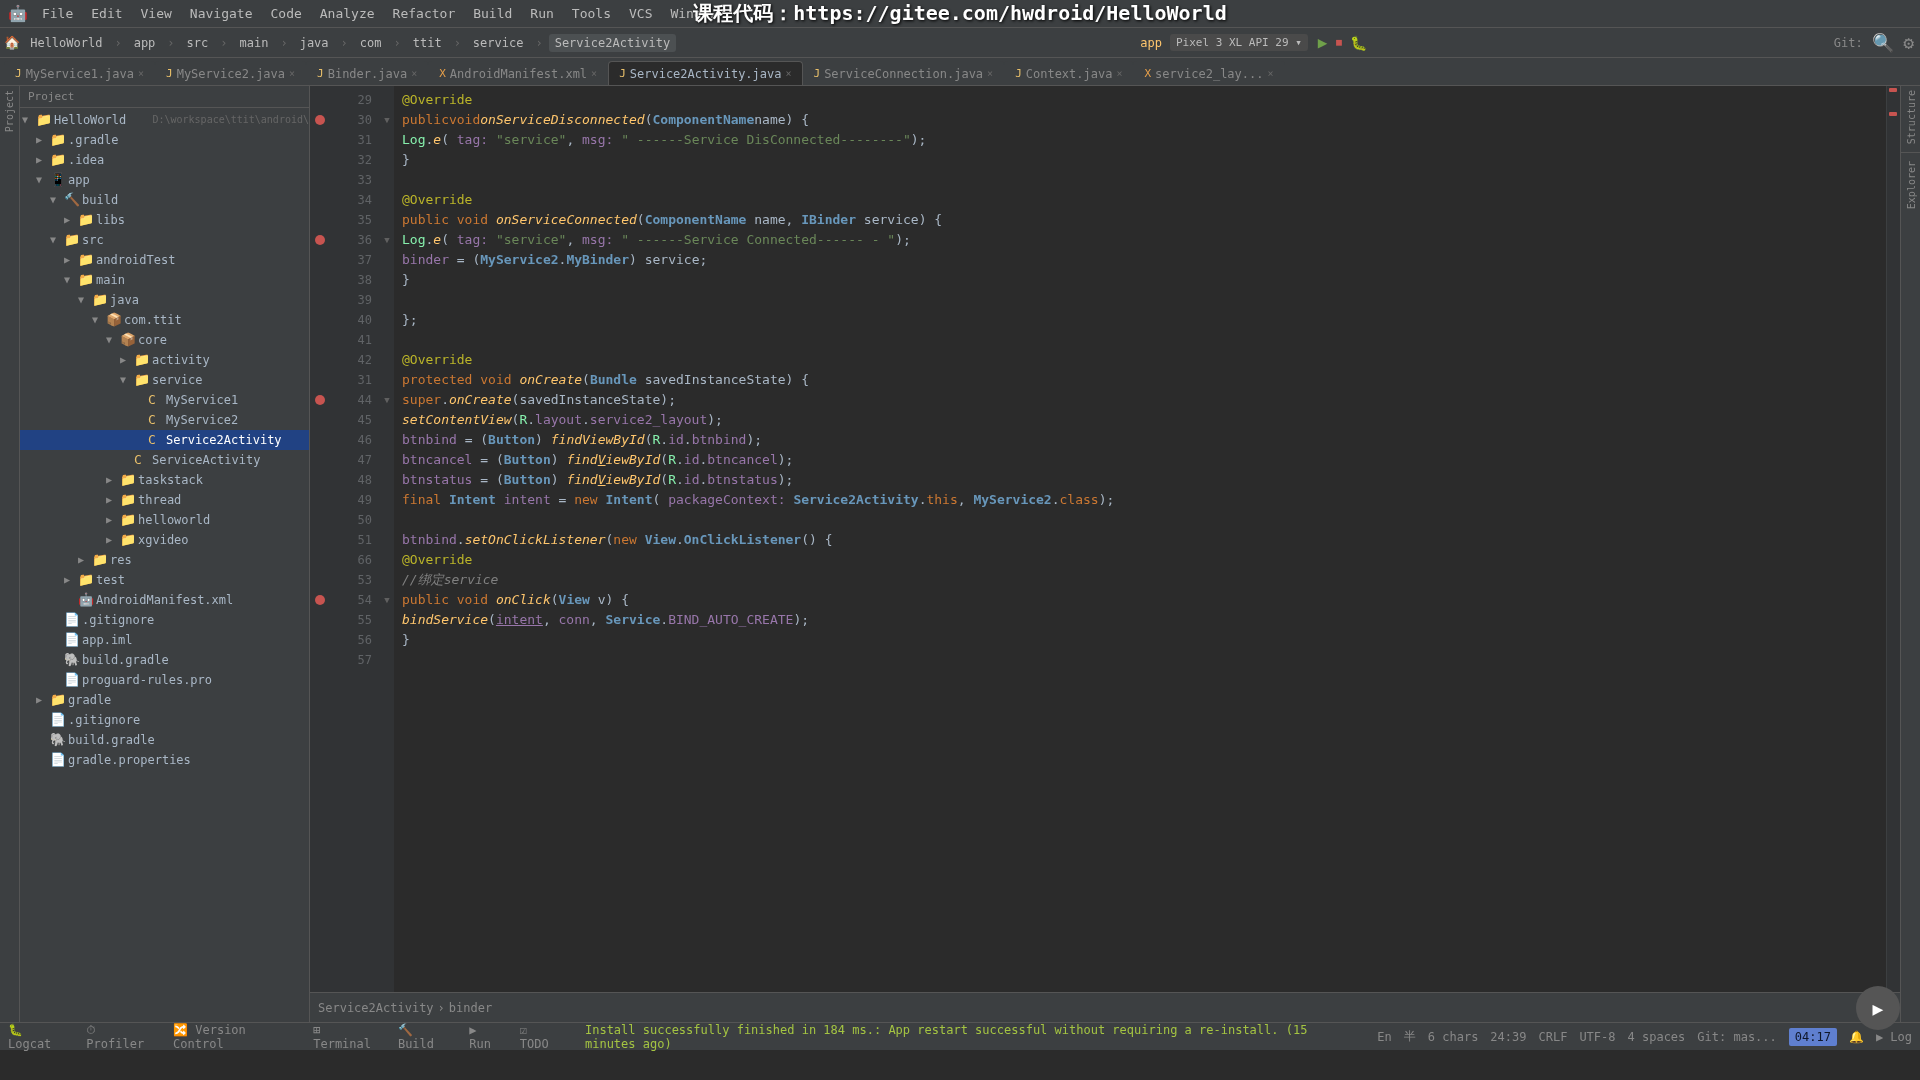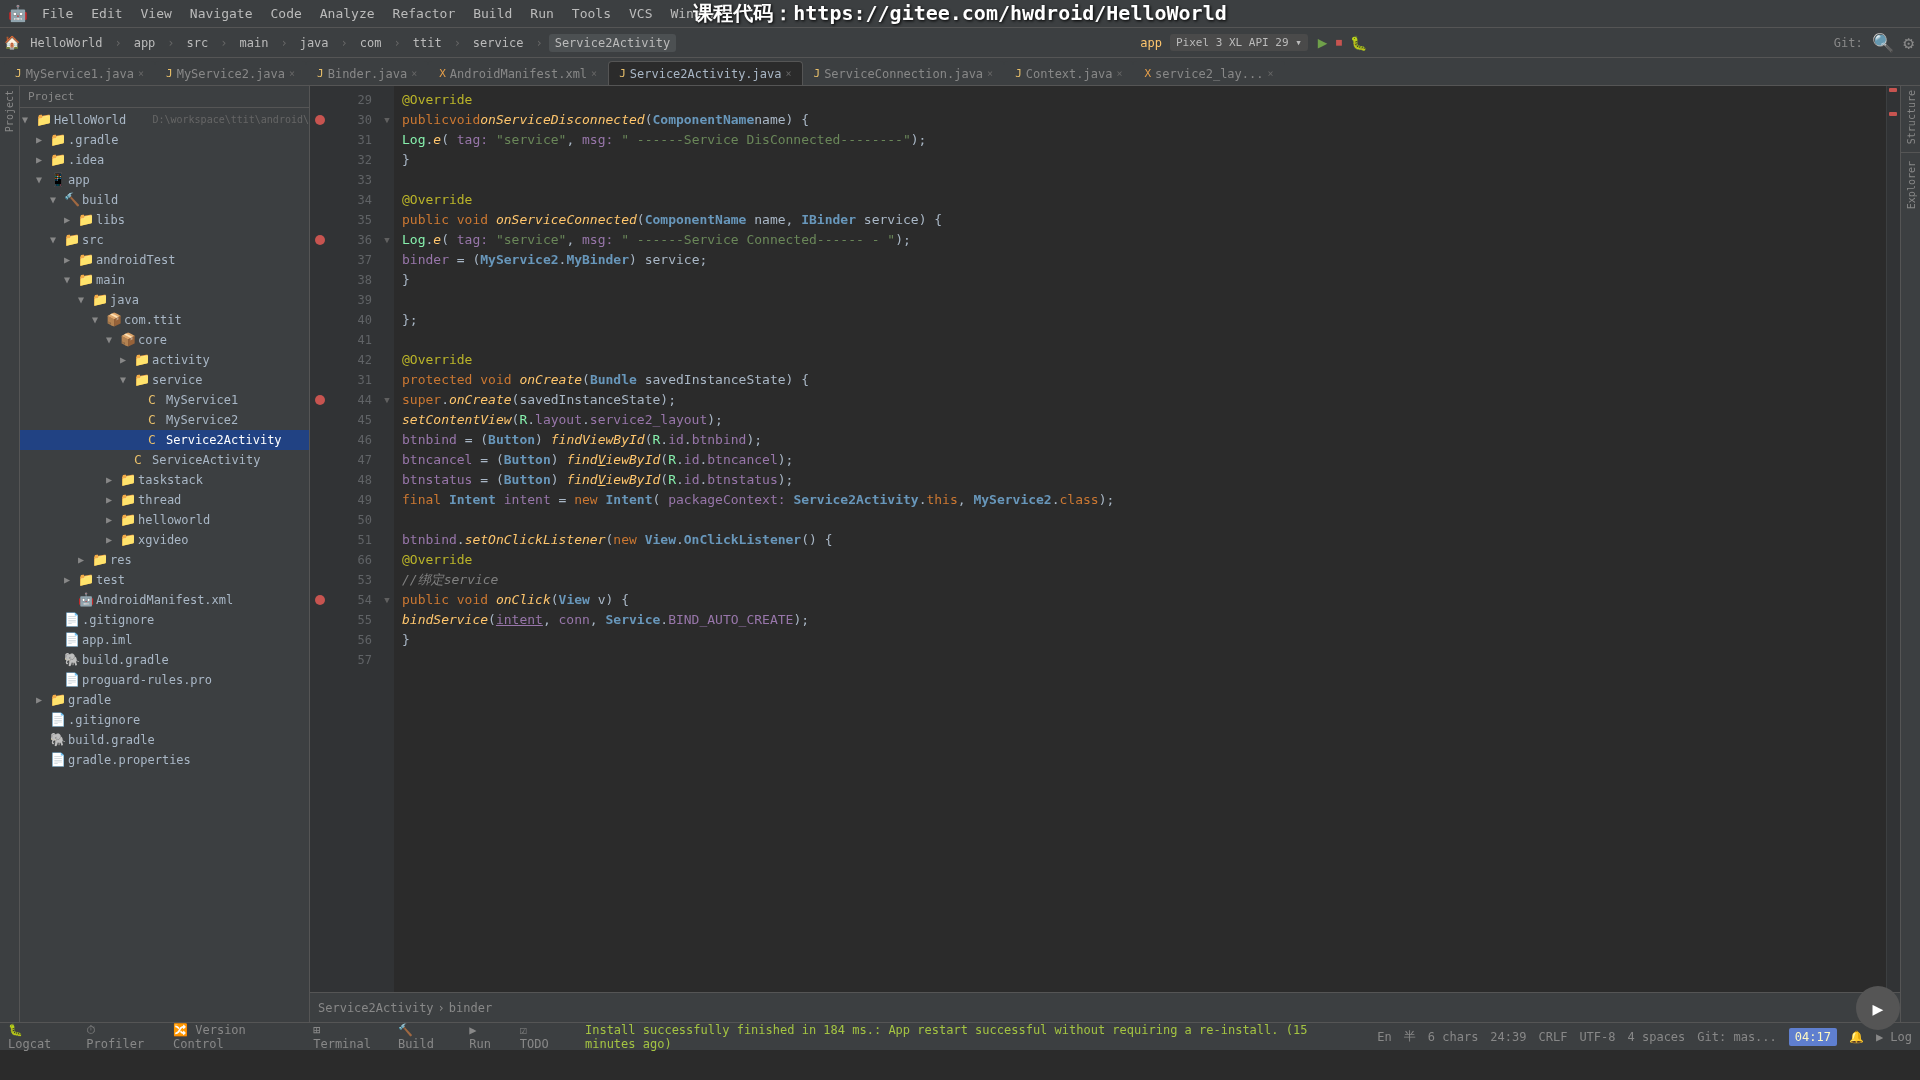--- a/index.html
+++ b/index.html
@@ -914,21 +914,21 @@
     </div>
     <div class="status-item">
       <span>UTF-8</span>
     </div>
     <div class="status-item">
       <span>4 spaces</span>
     </div>
     <div class="status-item">
       <span>Git: mas...</span>
     </div>
-    <div class="status-item" style="background:#5f7fcf; padding:2px 6px; border-radius:2px; color:#fef9c3;">
+    <div class="status-item" style="background:#5f7fcf; padding:2px 6px; border-radius:2px; color:#0f172a;">
       <span>04:17</span>
     </div>
     <div class="status-item">
       <span>🔔</span>
     </div>
     <div class="status-item">
       <span>▶ Log</span>
     </div>
   </div>
 </div>

